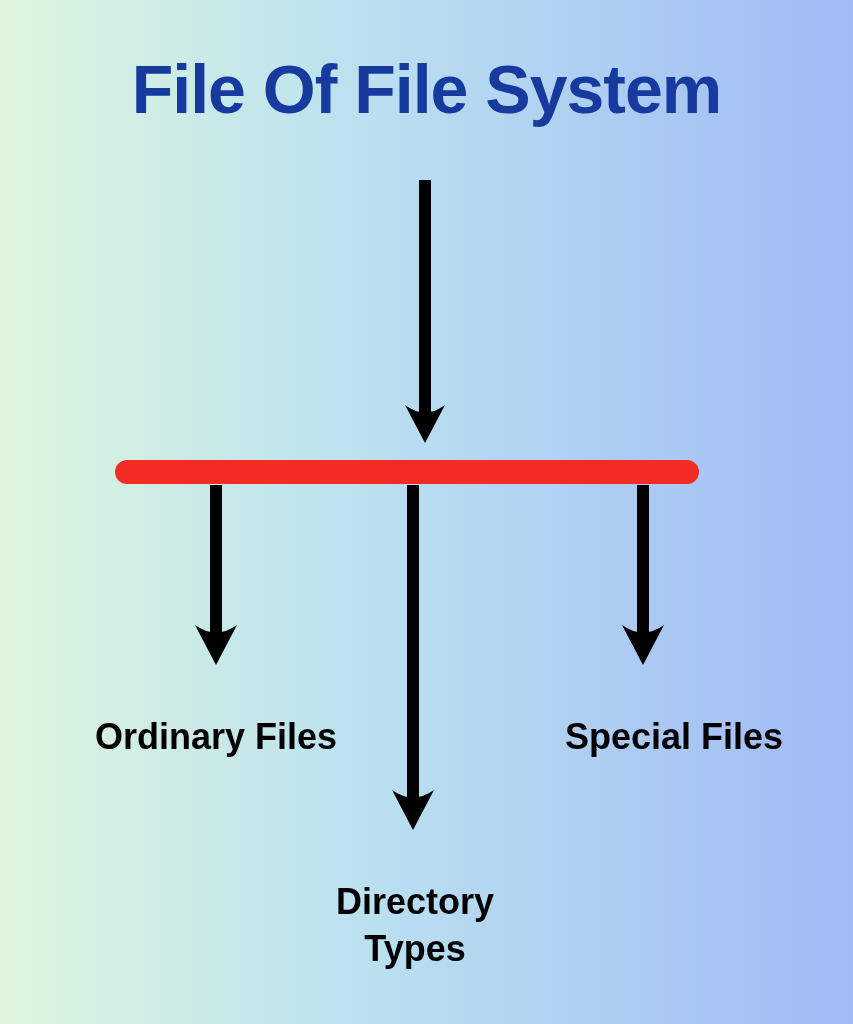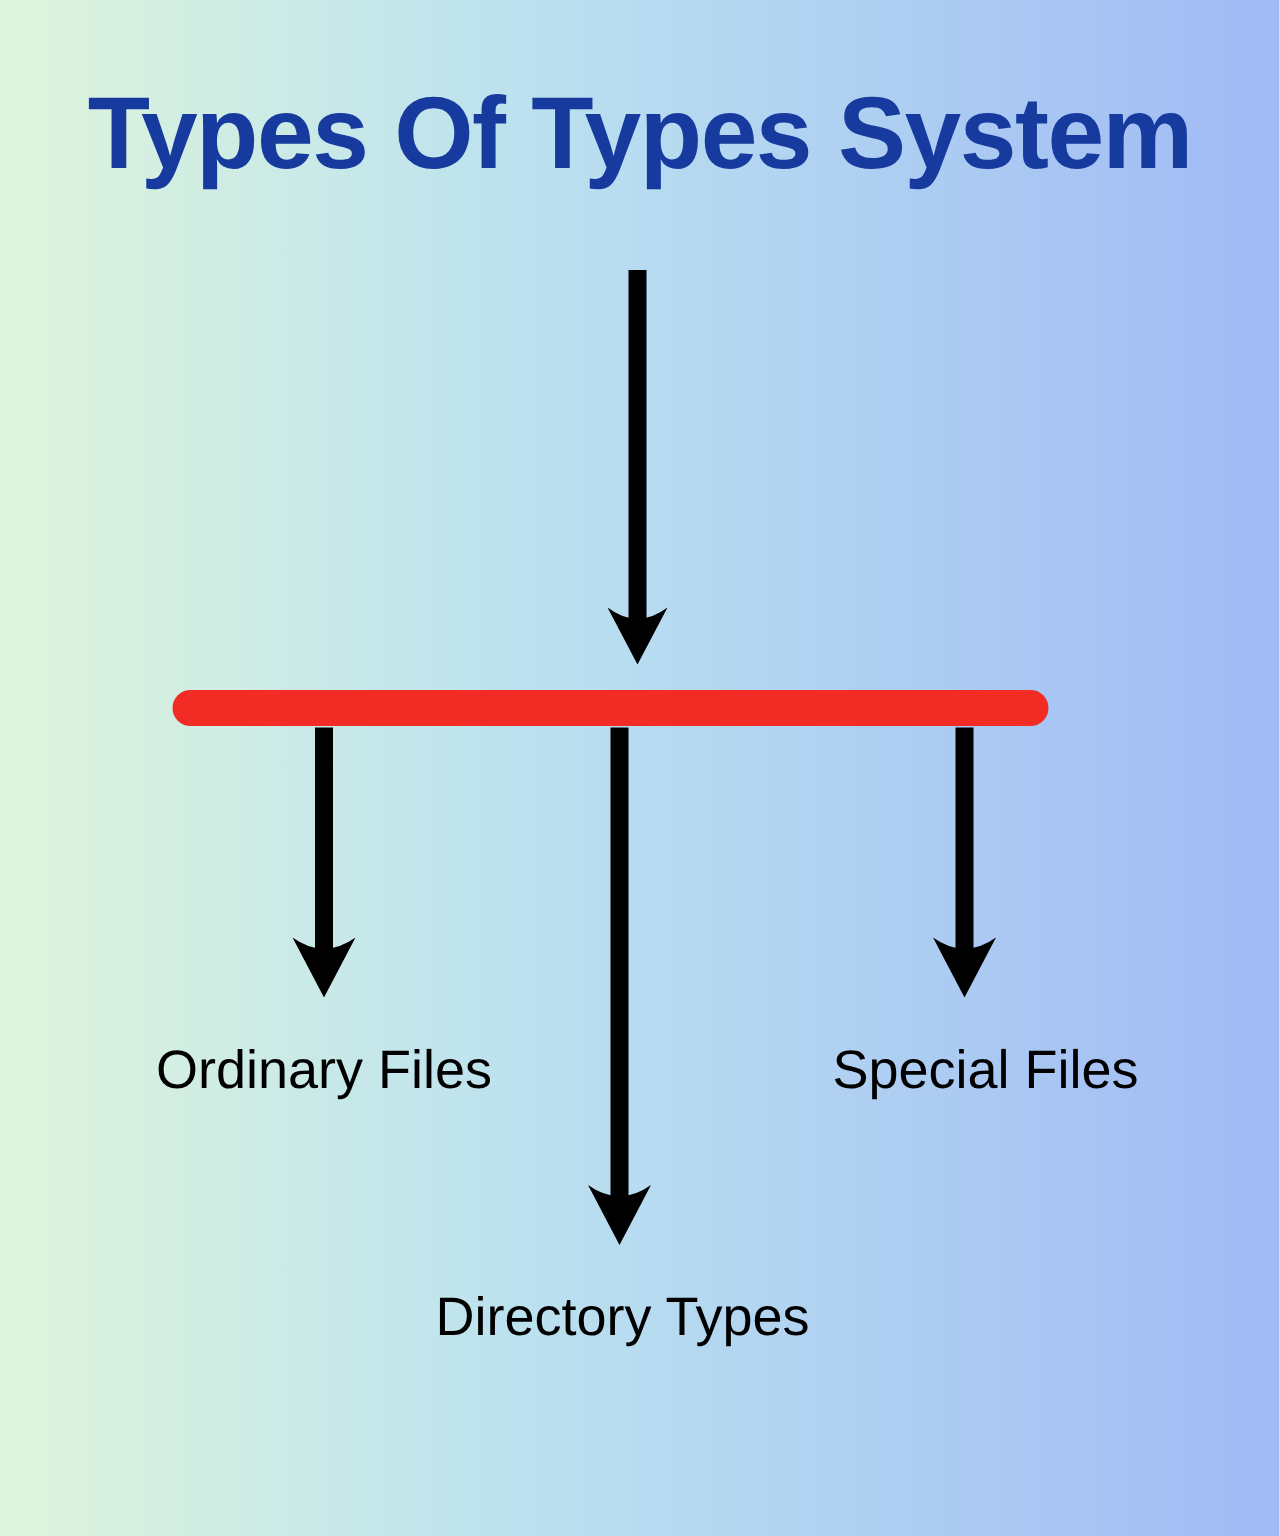--- a/index.html
+++ b/index.html
@@ -35,45 +35,46 @@
       background: #f22c24;
       border-radius: 12px;
     }
     .arrow {
       position: absolute;
       pointer-events: none;
     }
     .label {
       position: absolute;
       font-size: 36px;
-      font-weight: 400;
+      font-weight: 700;
       color: #000;
       text-align: center;
       line-height: 1.3;
+      margin-top: 24px;
     }
     .label-ordinary {
       top: 690px;
       left: 66px;
       width: 300px;
     }
     .label-special {
       top: 690px;
-      left: 537px;
+      left: 554px;
       width: 240px;
     }
     .label-directory {
       top: 855px;
       left: 285px;
       width: 260px;
     }
   </style>
 </head>
 <body>
 
-<div class="title">Types Of Types System</div>
+<div class="title">File Of File System</div>
 
 <svg class="arrow" style="top:180px; left:400px;" width="50" height="270" viewBox="0 0 50 270">
   <line x1="25" y1="0" x2="25" y2="235" stroke="#000" stroke-width="12" stroke-linecap="round"></line>
   <path d="M 25 263 L 5 225 Q 25 240 45 225 Z" fill="#000"></path>
 </svg>
 
 <div class="red-bar"></div>
 
 <svg class="arrow" style="top:485px; left:191px;" width="50" height="185" viewBox="0 0 50 185">
   <line x1="25" y1="0" x2="25" y2="150" stroke="#000" stroke-width="12" stroke-linecap="round"></line>

